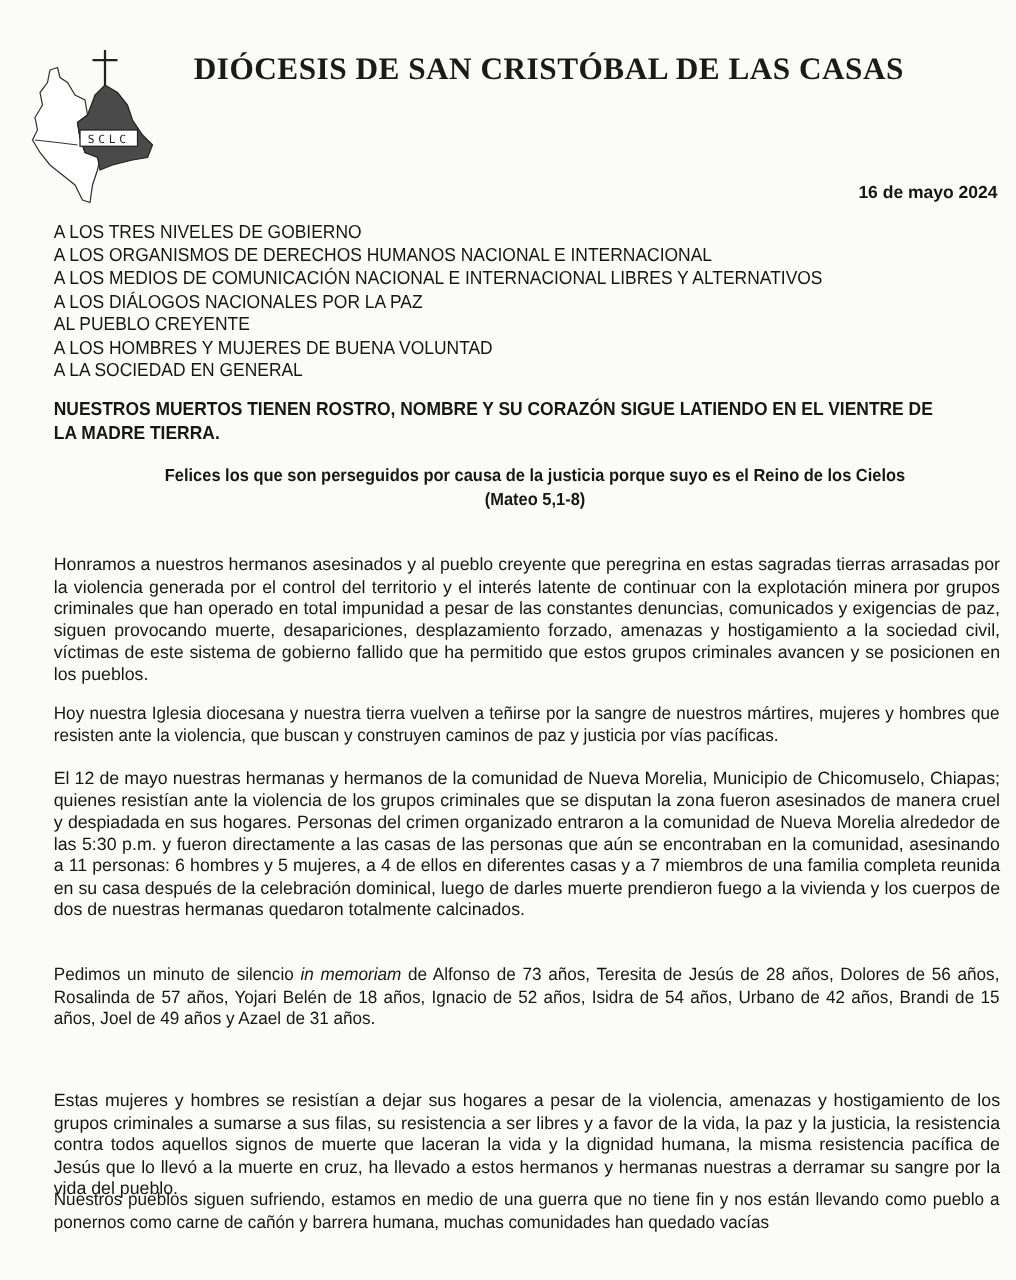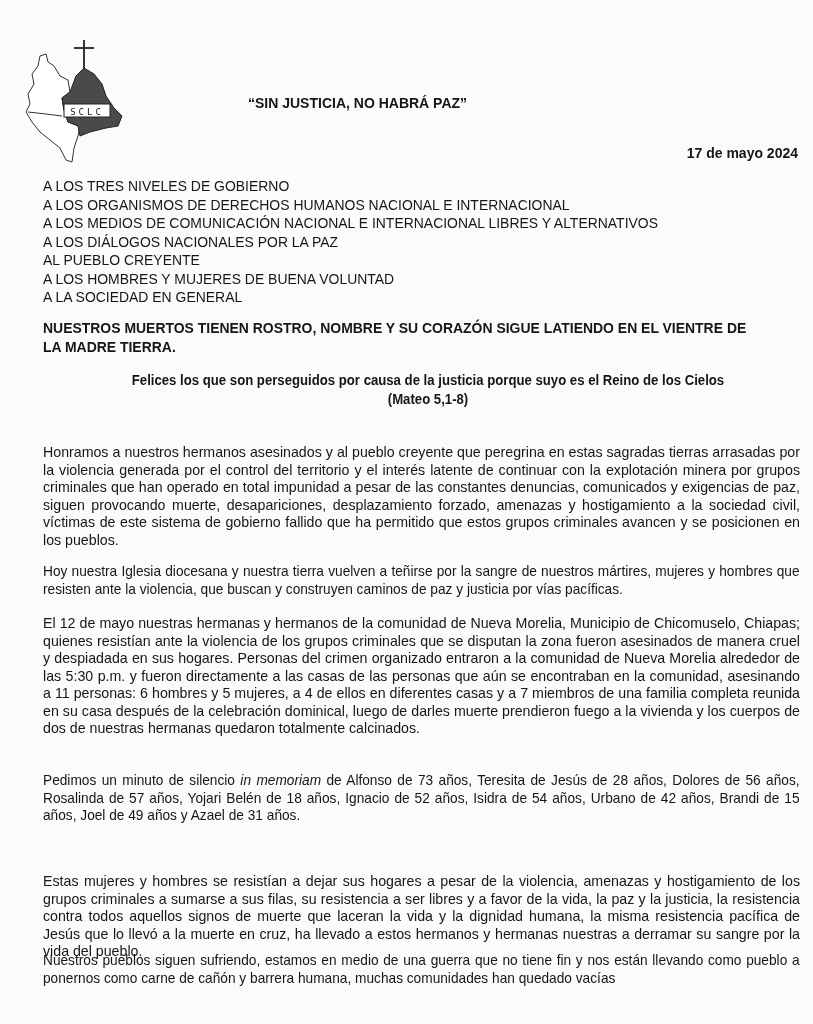--- a/index.html
+++ b/index.html
@@ -62,22 +62,22 @@
     <g>
       <line x1="74" y1="4" x2="74" y2="32" stroke="#222" stroke-width="1.8"></line>
       <line x1="64" y1="12" x2="84" y2="12" stroke="#222" stroke-width="1.8"></line>
     </g>
     <path d="M30,20 L36,18 L38,26 L44,30 L50,40 L58,44 L60,56 L52,62 L54,74 L58,86 L70,90 L68,100 L64,112 L62,126 L56,124 L50,112 L40,104 L30,96 L22,86 L16,76 L20,68 L18,58 L24,48 L22,38 L28,30 Z M18,76 L36,78 L52,80" fill="#fff" stroke="#333" stroke-width="1"></path>
     <path d="M60,56 L66,40 L74,32 L84,38 L92,48 L96,60 L104,72 L112,80 L108,90 L96,92 L80,96 L70,100 L68,90 L58,86 L54,74 L52,62 Z" fill="#4a4a4a" stroke="#222" stroke-width="1"></path>
     <rect x="54" y="68" width="46" height="13" fill="#fff" stroke="#222" stroke-width="1"></rect>
     <text x="77" y="78.5" text-anchor="middle" font-family="DejaVu Sans Mono, monospace" font-size="9" letter-spacing="3" fill="#222">SCLC</text>
   </svg>
 
-  <div class="motto">“SIN JUSTICIA, NO HABRÁ PAZ”</div>
-  <div class="date">17 de mayo 2024</div>
+  <div class="title">DIÓCESIS DE SAN CRISTÓBAL DE LAS CASAS</div>
+  <div class="date">16 de mayo 2024</div>
 
   <div class="recipients">
     <div>A LOS TRES NIVELES DE GOBIERNO</div>
     <div>A LOS ORGANISMOS DE DERECHOS HUMANOS NACIONAL E INTERNACIONAL</div>
     <div>A LOS MEDIOS DE COMUNICACIÓN NACIONAL E INTERNACIONAL LIBRES Y ALTERNATIVOS</div>
     <div>A LOS DIÁLOGOS NACIONALES POR LA PAZ</div>
     <div>AL PUEBLO CREYENTE</div>
     <div>A LOS HOMBRES Y MUJERES DE BUENA VOLUNTAD</div>
     <div>A LA SOCIEDAD EN GENERAL</div>
   </div>

